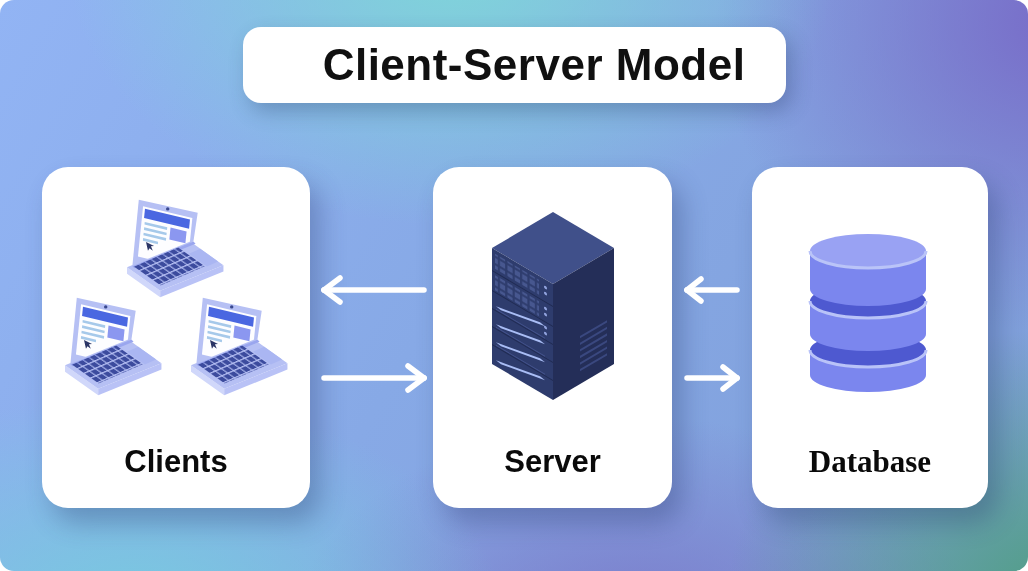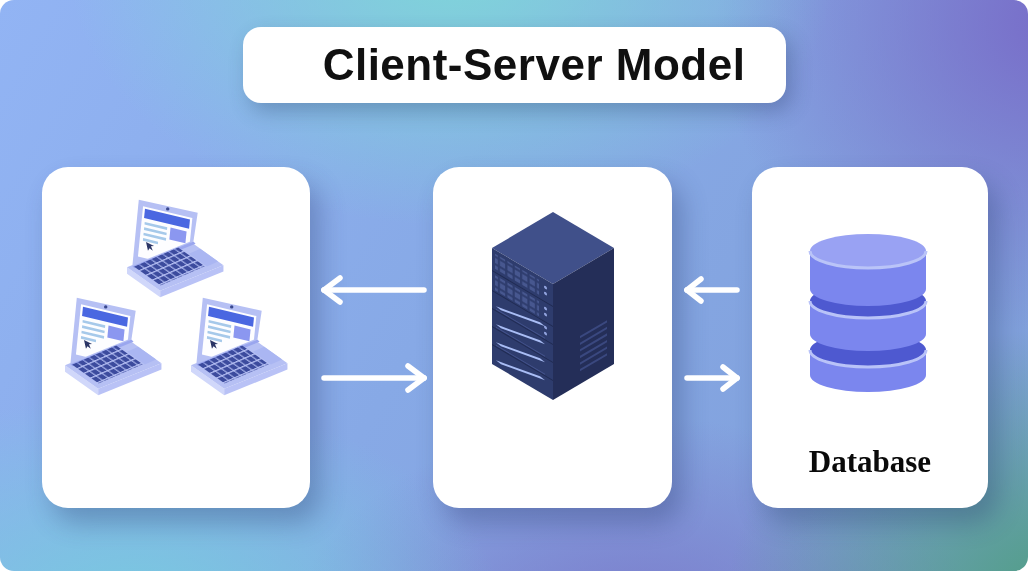--- a/index.html
+++ b/index.html
@@ -157,26 +157,28 @@
   <div class="card" id="card-clients">
     <svg class="icon" id="laptop-1" viewBox="0 0 112 106">
         <use href="#sym-laptop"></use>
       </svg>
     <svg class="icon" id="laptop-2" viewBox="0 0 112 106">
         <use href="#sym-laptop"></use>
       </svg>
     <svg class="icon" id="laptop-3" viewBox="0 0 112 106">
         <use href="#sym-laptop"></use>
       </svg>
+    <div class="card-label">Clients</div>
   </div>
 
   <div class="card" id="card-server">
     <svg class="icon" id="server-icon" viewBox="0 0 126 192">
         <use href="#sym-server"></use>
       </svg>
+    <div class="card-label">Server</div>
   </div>
 
   <div class="card" id="card-database">
     <svg class="icon" id="database-icon" viewBox="0 0 130 168">
         <use href="#sym-db"></use>
       </svg>
     <div class="card-label">Database</div>
   </div>
 
   <svg class="arr" id="arrow-s2c" width="112" height="36">

